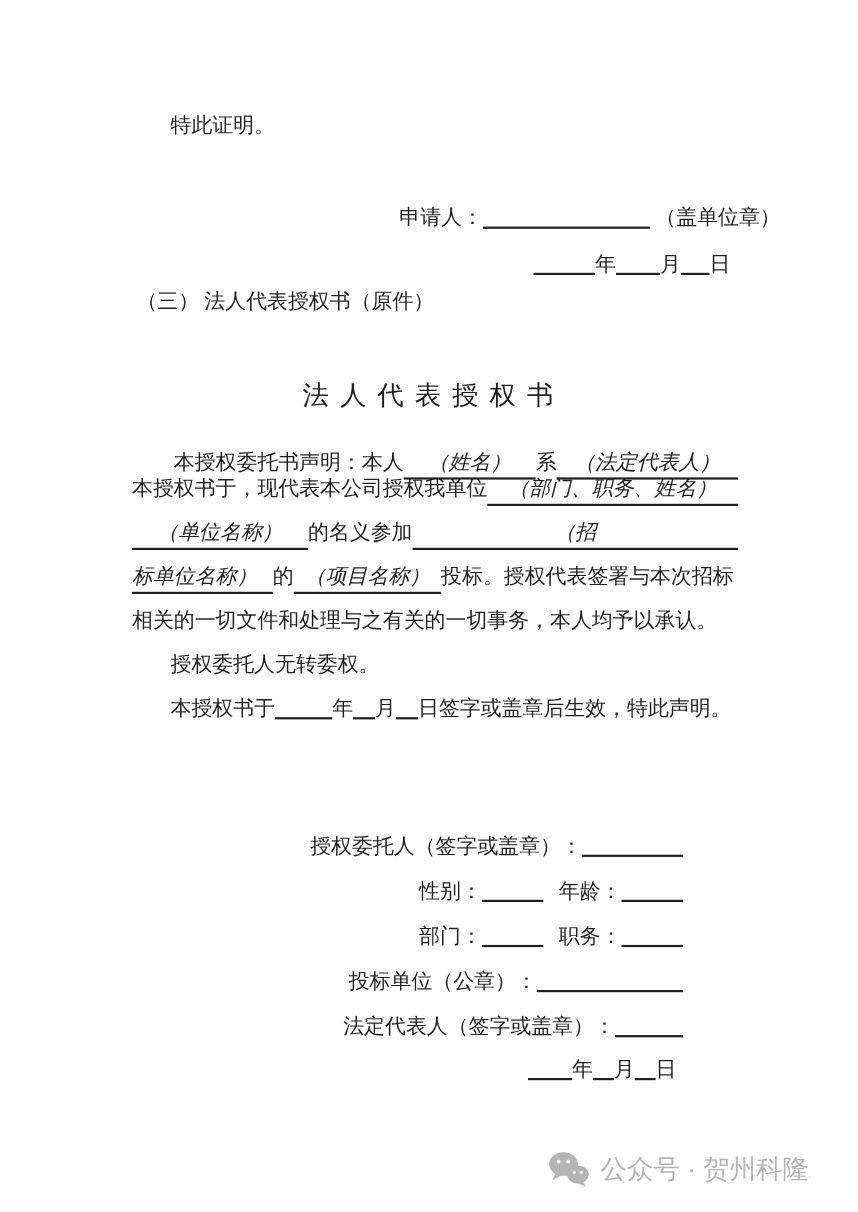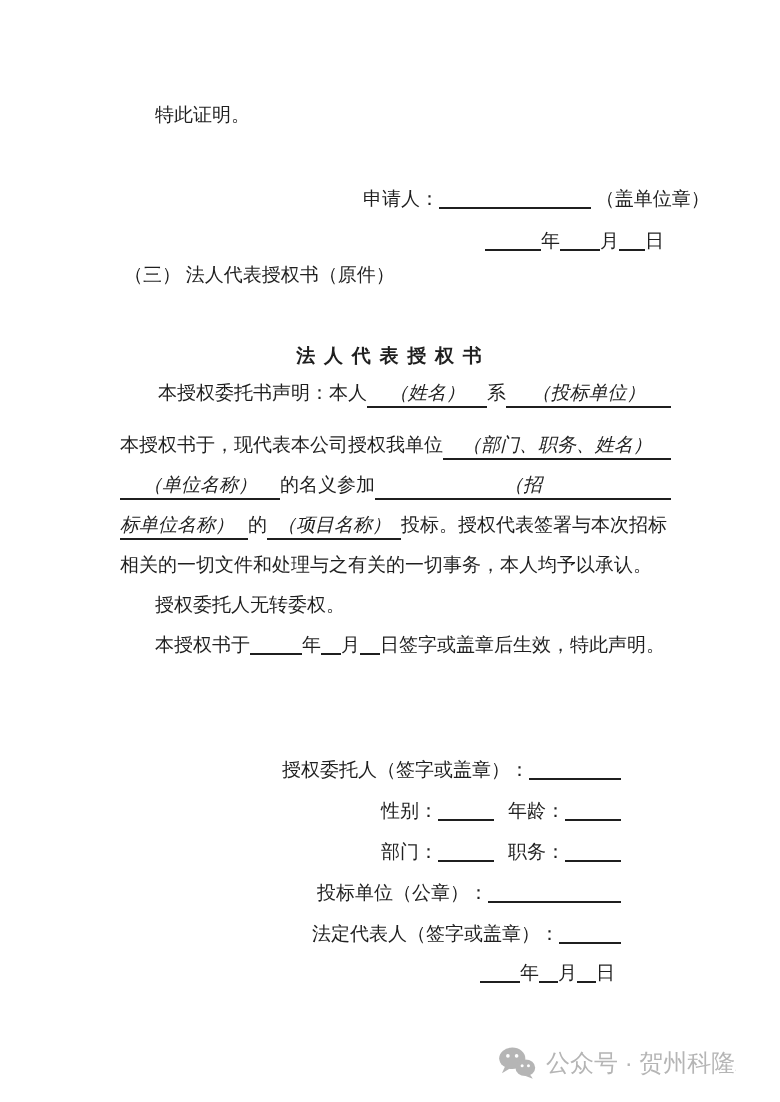--- a/index.html
+++ b/index.html
@@ -48,22 +48,22 @@
   .bl{
     display:inline-block;
     height:14px;
     border-bottom:2px solid var(--ink);
     vertical-align:-4px;
   }
   .title{
     position:absolute;
     left:0;width:780px;
     text-align:center;
-    font-size:19px;
-    font-weight:bold;
+    font-size:24px;
+    font-weight:normal;
     letter-spacing:2px;
     color:var(--ink);
   }
   .sig{
     position:absolute;
     right:115px;
     white-space:nowrap;
     font-size:19px;
     line-height:26px;
     margin-left:17px;
@@ -94,26 +94,26 @@
   </div>
 
   <div class="ln" style="left:485px;top:228px">
     <span class="bl" style="width:56px"></span><span>年</span><span class="bl" style="width:40px"></span><span>月</span><span class="bl" style="width:26px"></span><span>日</span>
   </div>
 
   <div class="ln" style="left:124px;top:262px">（三） 法人代表授权书（原件）</div>
 
   <div class="title" style="top:343px">法 人 代 表 授 权 书</div>
 
-  <div class="ln para" style="top:380px">
+  <div class="ln para" style="top:408px">
     <span class="ind"></span>
       <span>本授权委托书声明：本人</span>
       <span class="u" style="flex:0 0 120px">（姓名）</span>
       <span>系</span>
-      <span class="u fill">（投标单位）</span>
+      <span class="u fill">（法定代表人）</span>
   </div>
 
   <div class="ln para" style="top:432px">
     <span>本授权书于，现代表本公司授权我单位</span>
       <span class="u fill">（部门、职务、姓名）</span>
   </div>
 
   <div class="ln para" style="top:472px">
       <span class="u" style="flex:0 0 160px">（单位名称）</span>
       <span>的名义参加</span>

